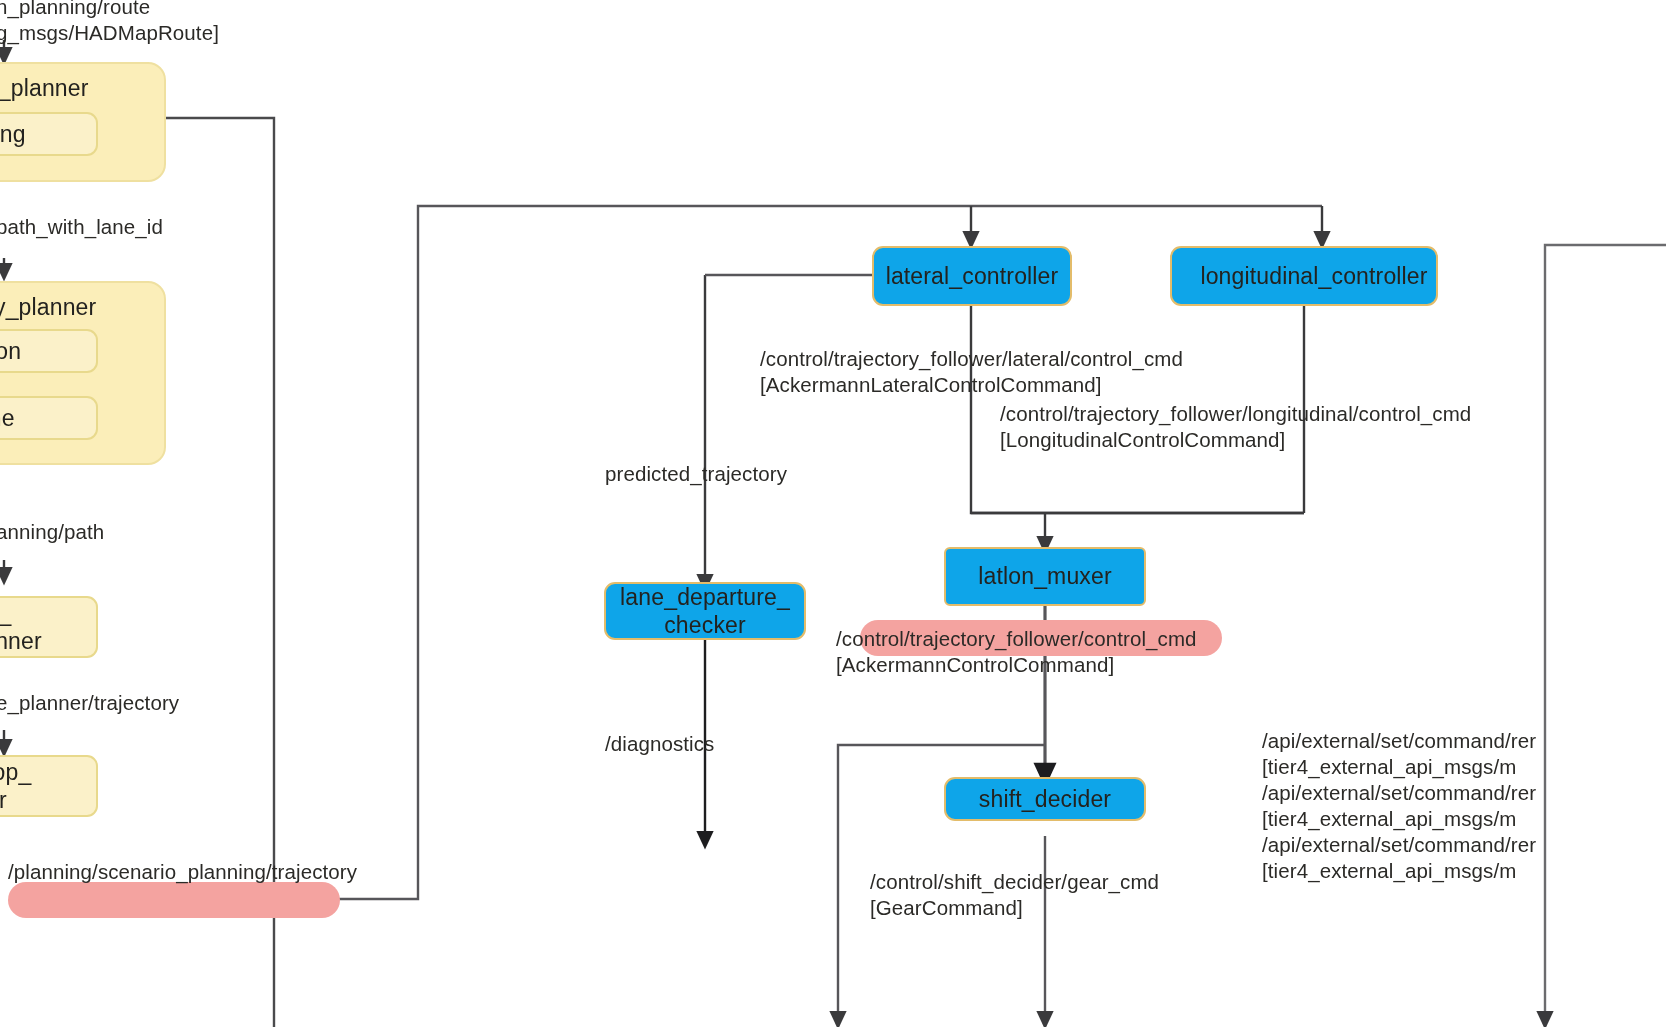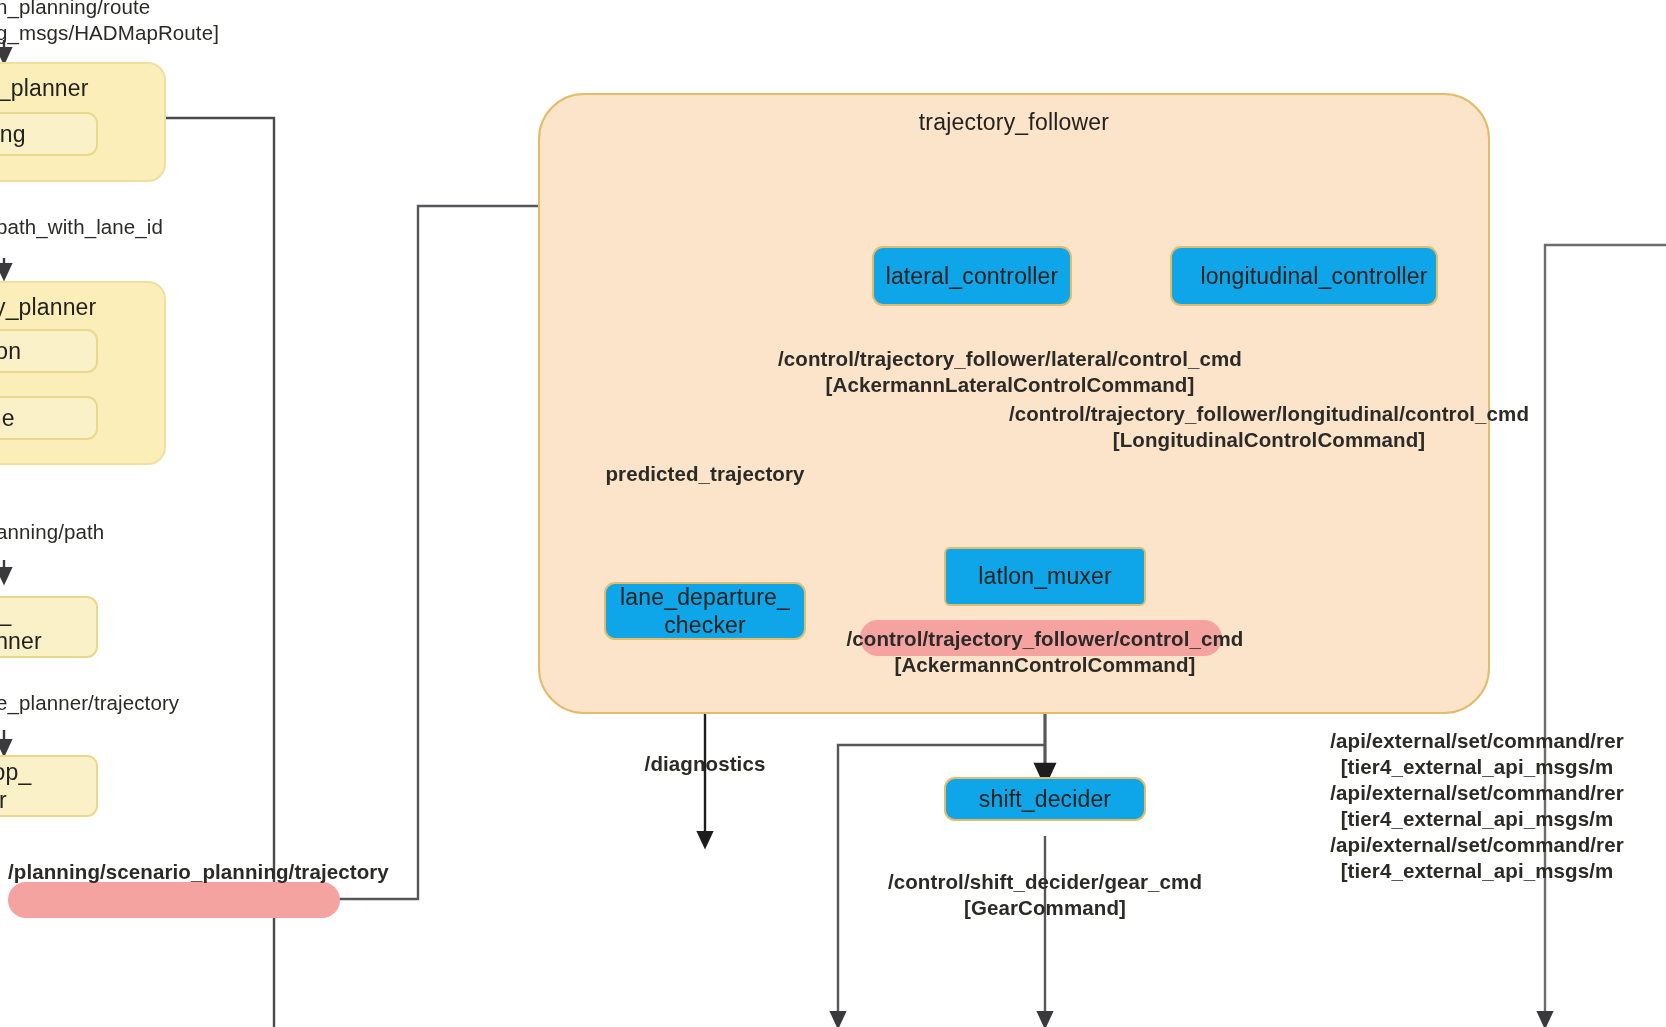--- a/index.html
+++ b/index.html
@@ -76,21 +76,21 @@
   }
   
   .lbl {
     position: absolute;
     font-size: 20.5px;
     line-height: 1.27;
     color: #2b2a27;
     white-space: pre-line;
     letter-spacing: .1px;
   }
-  .lbl.center { text-align: center; font-weight: bold; }
+  .lbl.center { text-align: left; }
   .lbl.left   { text-align: left; }
   
   .pill {
     position: absolute;
     background: #f4a3a0;
     border-radius: 26px;
     z-index: 0;
   }
   .lbl.on-pill { z-index: 2; }
 </style>
@@ -136,23 +136,20 @@
 
     <path d="M1045,745 L838,745 L838,1020" stroke="#57565a" stroke-width="2.4" fill="none" marker-end="url(#ah)"></path>
 
     <path d="M1045,836 L1045,1020" stroke="#57565a" stroke-width="2.4" fill="none" marker-end="url(#ah)"></path>
 
     <path d="M705,639 L705,840" stroke="#1d1d1f" stroke-width="2.4" fill="none" marker-end="url(#ahd)"></path>
 
     <path d="M1666,245 L1545,245 L1545,1020" stroke="#6b6b6e" stroke-width="2.4" fill="none" marker-end="url(#ah)"></path>
   </svg>
 
-  <div class="group-box" style="left:538px; top:93px; width:952px; height:621px;">
-    <div class="group-title">trajectory_follower</div>
-  </div>
 
   <div class="lbl left" style="left:-4px; top:-6px; width:240px;">n_planning/route
 g_msgs/HADMapRoute]</div>
 
   <div class="node yellow-group" style="left:-112px; top:62px; width:278px; height:120px;">
     <span>ath_planner</span>
   </div>
   <div class="node yellow" style="left:-118px; top:112px; width:216px; height:44px;">
     <span>llowing</span>
   </div>
@@ -212,21 +209,21 @@
 
   <div class="lbl center" style="left:1000px; top:401px; width:538px;">/control/trajectory_follower/longitudinal/control_cmd
 [LongitudinalControlCommand]</div>
 
   <div class="lbl center" style="left:605px; top:461px; width:200px;">predicted_trajectory</div>
 
   <div class="pill" style="left:860px; top:620px; width:362px; height:36px;"></div>
   <div class="lbl center on-pill" style="left:836px; top:626px; width:418px;">/control/trajectory_follower/control_cmd
 [AckermannControlCommand]</div>
 
-  <div class="lbl center" style="left:605px; top:731px; width:200px;margin-top:20px;">/diagnostics</div>
+  <div class="lbl center" style="left:605px; top:731px; width:200px;">/diagnostics</div>
 
   <div class="lbl center" style="left:870px; top:869px; width:350px;">/control/shift_decider/gear_cmd
 [GearCommand]</div>
 
   <div class="lbl center" style="left:1262px; top:728px; width:430px;">/api/external/set/command/rer
 [tier4_external_api_msgs/m
 /api/external/set/command/rer
 [tier4_external_api_msgs/m
 /api/external/set/command/rer
 [tier4_external_api_msgs/m</div>

